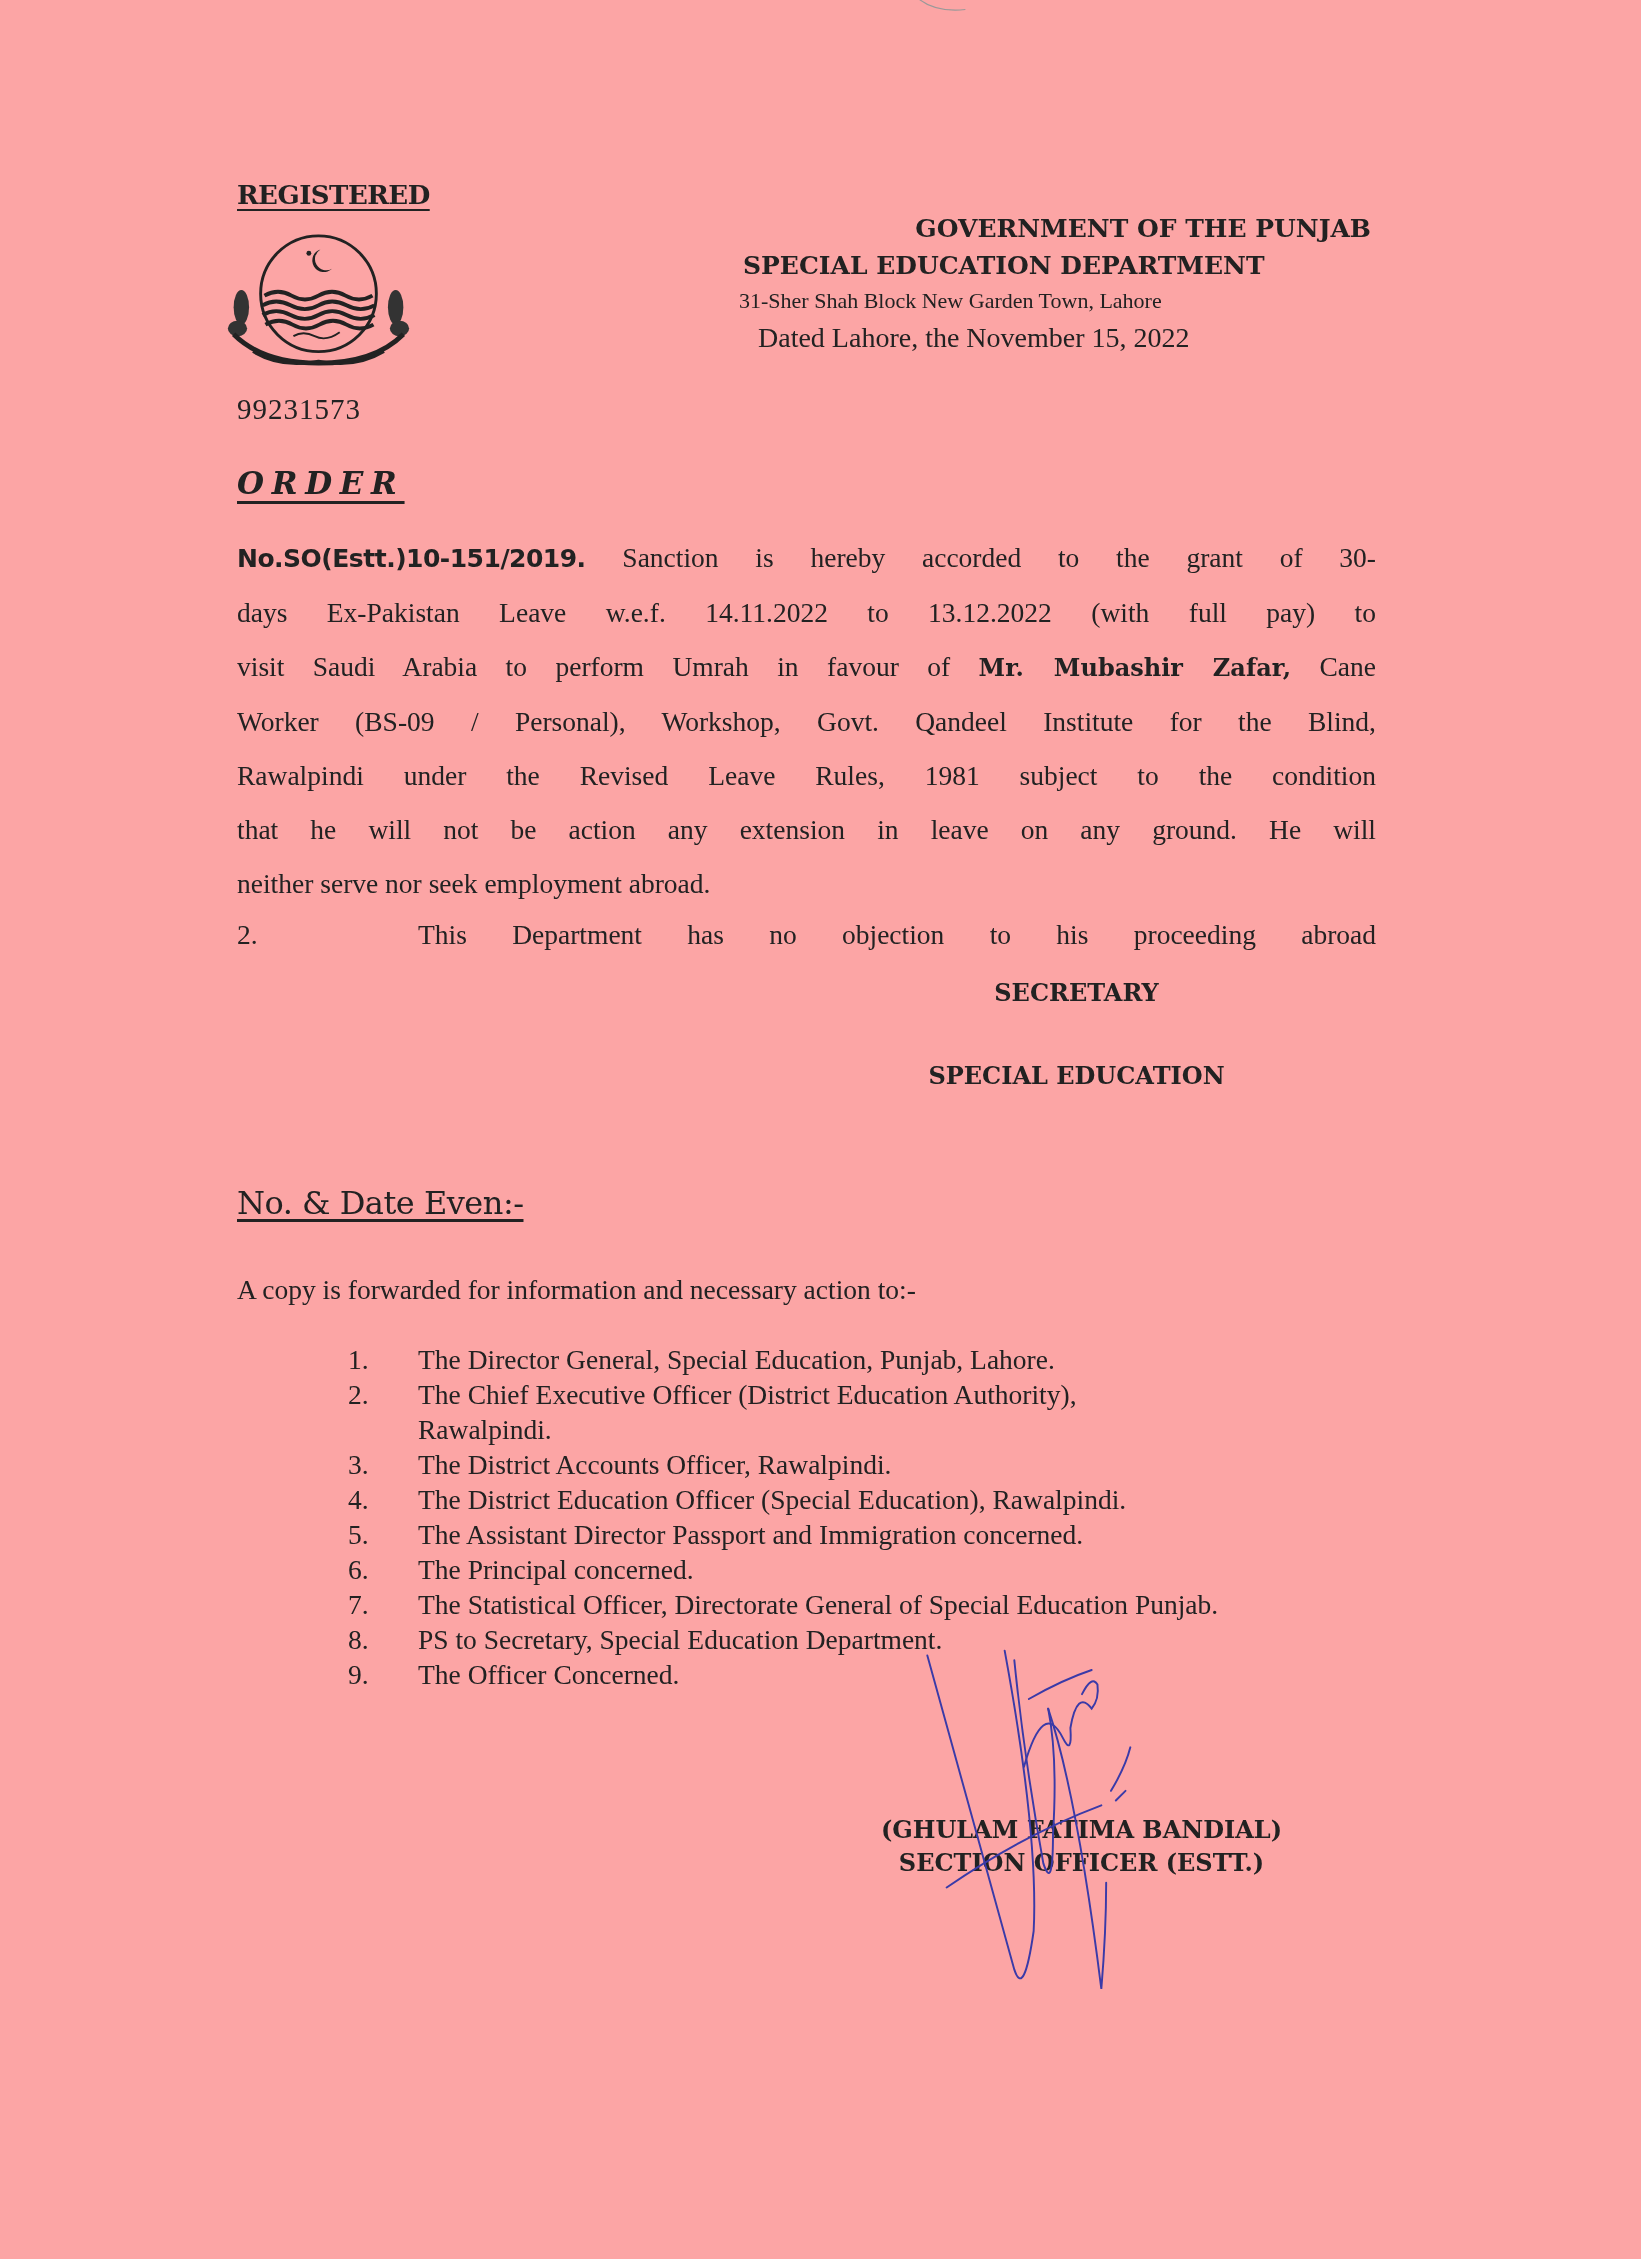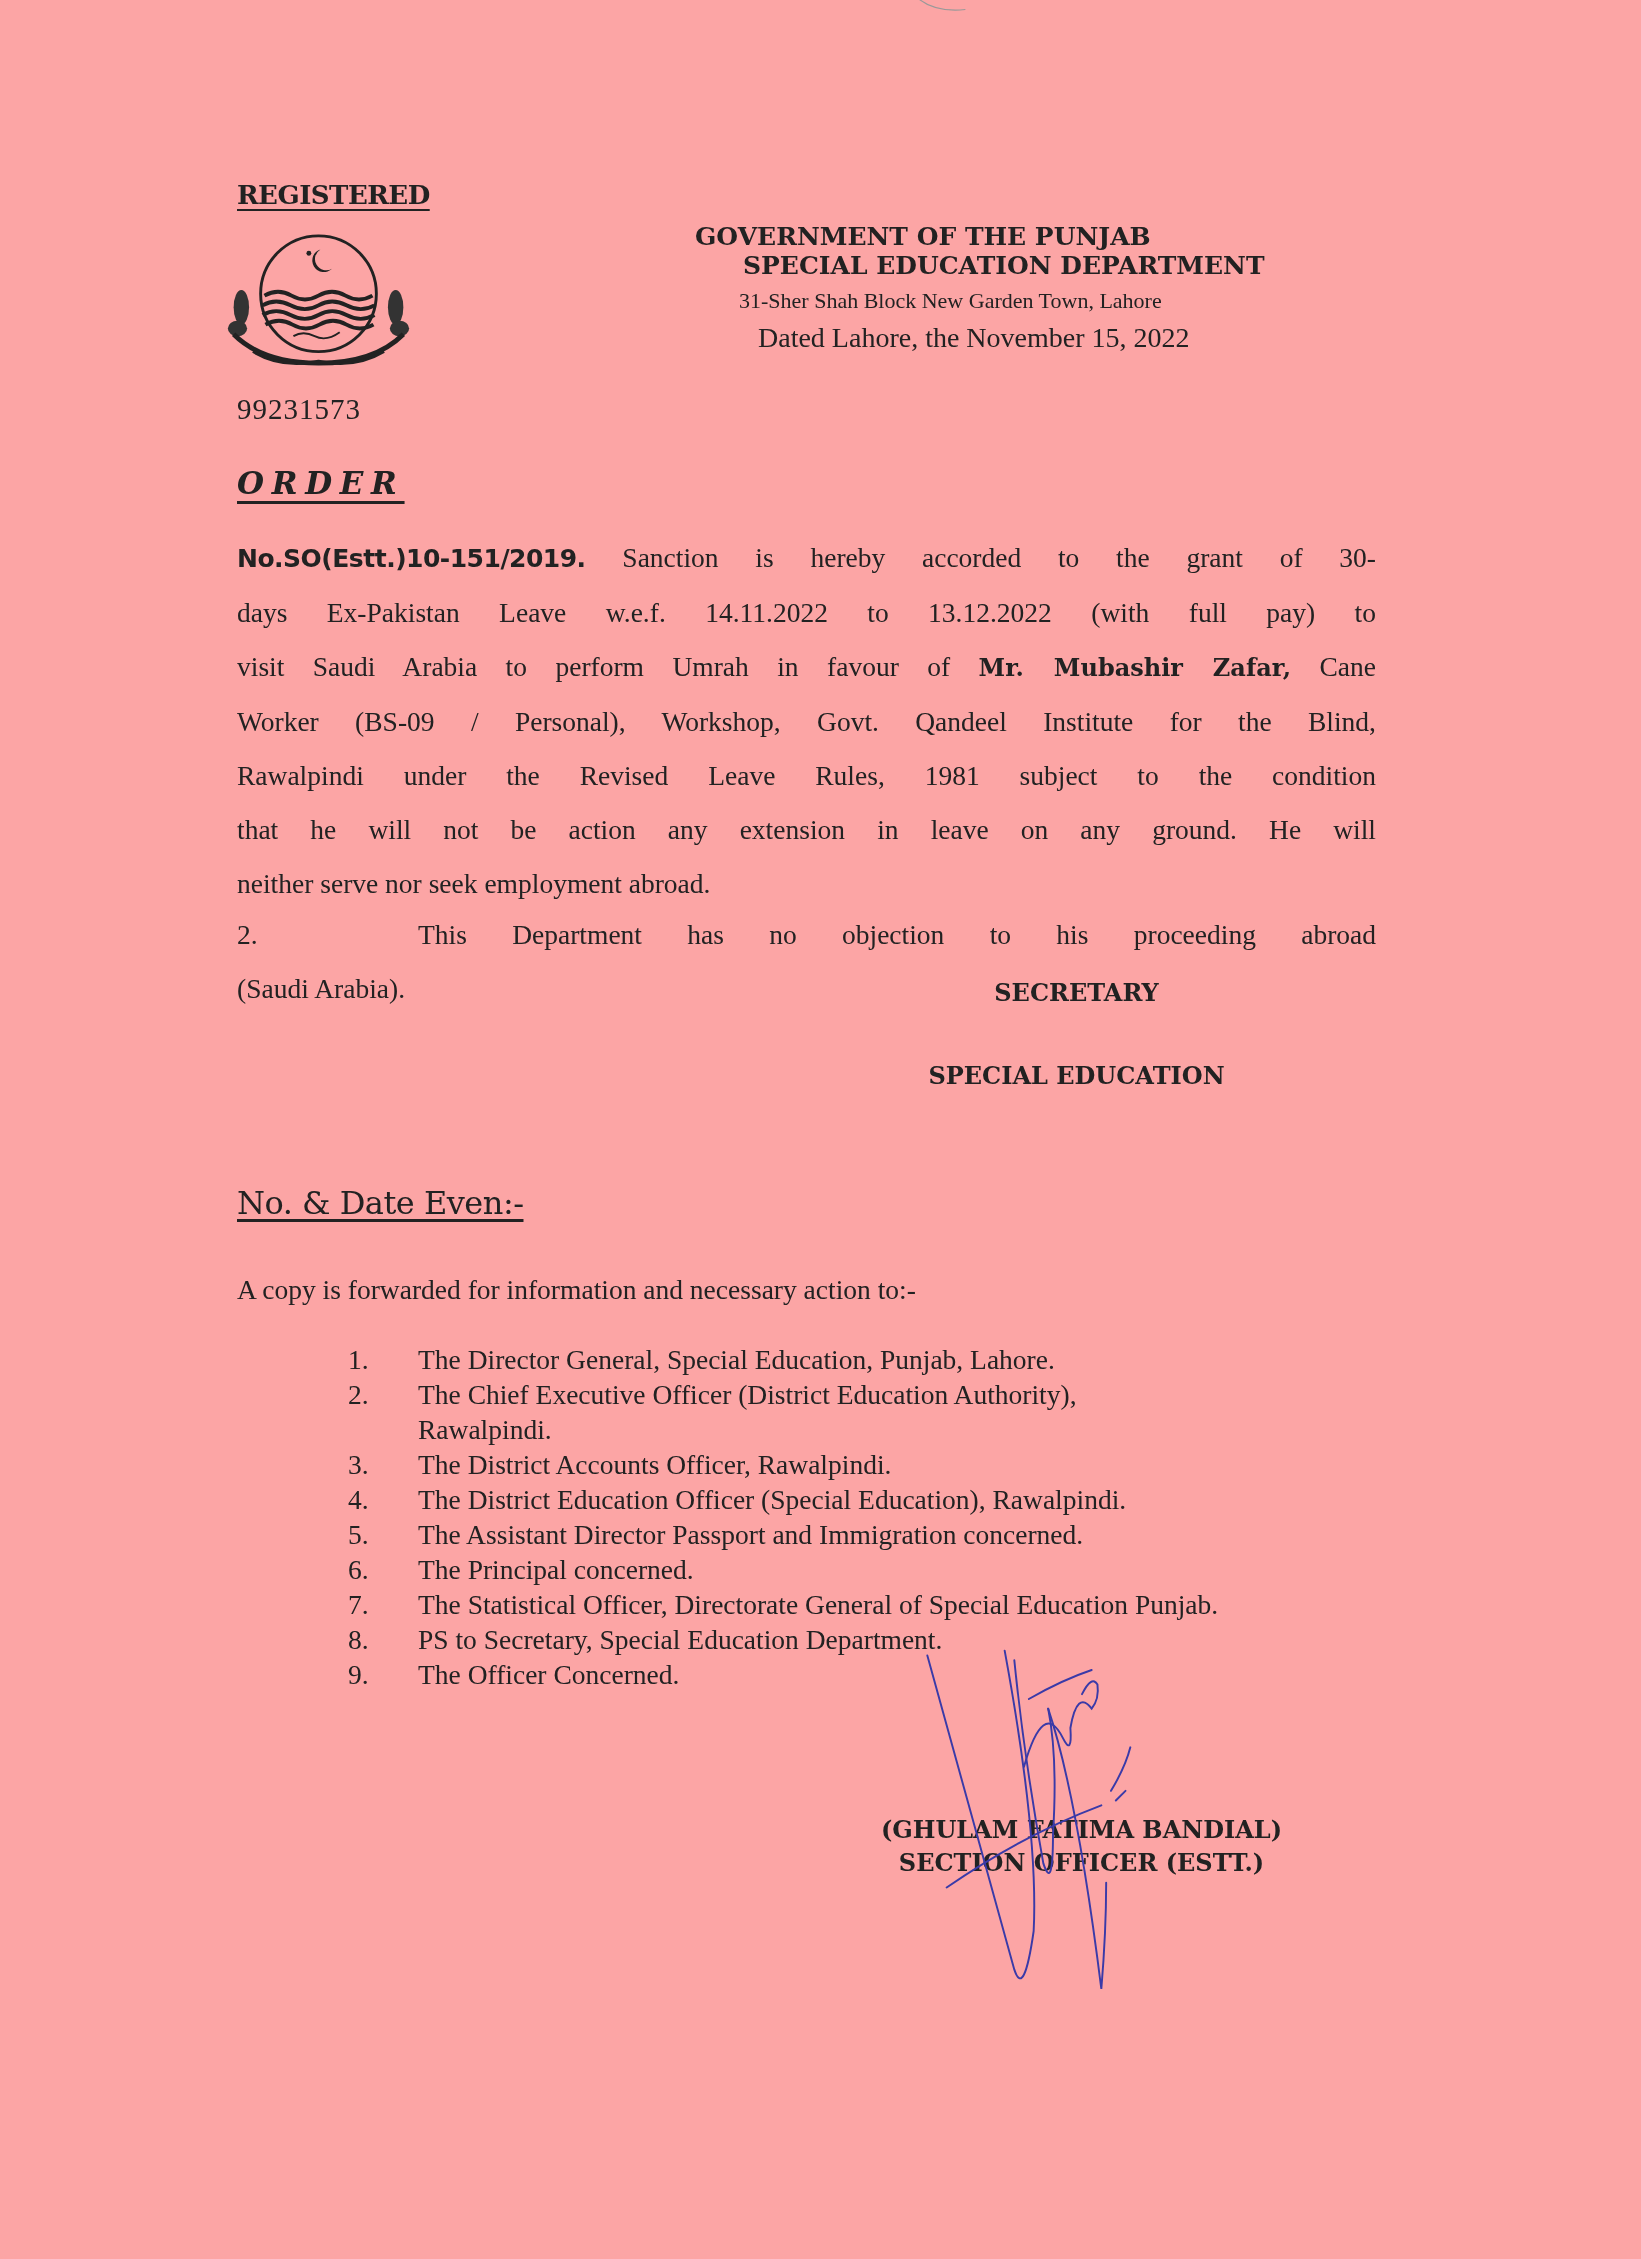--- a/index.html
+++ b/index.html
@@ -4,21 +4,21 @@
 <style>
   html, body { margin: 0; padding: 0; background: #ffffff; }
   body { width: 1641px; height: 2259px; position: relative; overflow: hidden; color: #222; }
   .page { position: absolute; left: 0; top: 0; width: 1641px; height: 2259px; background: #fca5a5; }
   .abs { position: absolute; }
 
   .registered { left: 237px; top: 180px; font-family: "DejaVu Serif", serif; font-weight: bold; font-size: 26px; text-decoration: underline; text-underline-offset: 4.8px; letter-spacing: -0.5px; }
   .logo { left: 224px; top: 228px; width: 189px; height: 145px; }
   .ref-no { left: 237px; top: 393px; font-family: "Liberation Serif", serif; font-size: 29px; letter-spacing: 1px; }
 
-  .hdr { left: 695px; width: 676px; text-align: left; margin-top: 8px; }
+  .hdr { left: 695px; width: 676px; text-align: right; }
   .hdr1 { top: 214px; font-family: "DejaVu Serif", serif; font-weight: bold; font-size: 25px; letter-spacing: 0px; }
   .hdr2 { top: 251px; font-family: "DejaVu Serif", serif; font-weight: bold; font-size: 25px; left: 743px; width: 579px; text-align: left; }
   .hdr3 { top: 288px; left: 739px; width: 599px; font-family: "Liberation Serif", serif; font-size: 22px; text-align: left; }
   .hdr4 { top: 322px; left: 758px; width: 599px; font-family: "Liberation Serif", serif; font-size: 28px; text-align: left; }
 
   .order { left: 237px; top: 465px; font-family: "DejaVu Serif", serif; font-weight: bold; font-style: italic; font-size: 31px; letter-spacing: 7.7px; text-decoration: underline; text-underline-offset: 6.8px; }
 
   .body-text { left: 237px; width: 1139px; font-family: "Liberation Serif", serif; font-size: 27.5px; line-height: 54px; text-align: justify; }
   .para1 { top: 531px; }
   .para1 .lead { font-family: "DejaVu Sans", sans-serif; font-weight: bold; font-size: 25px; letter-spacing: -0.5px; }
@@ -92,21 +92,20 @@
     <span class="line">days Ex-Pakistan Leave w.e.f. 14.11.2022 to 13.12.2022 (with full pay)  to</span>
     <span class="line"><span>visit  Saudi Arabia to perform Umrah in favour of </span><b>Mr. Mubashir Zafar,</b><span> Cane</span></span>
     <span class="line">Worker (BS-09 / Personal), Workshop, Govt. Qandeel Institute for the Blind,</span>
     <span class="line">Rawalpindi under the Revised Leave Rules, 1981 subject to the condition</span>
     <span class="line">that he will not be action any extension in leave on any ground.  He will</span>
     <span class="line last">neither serve nor seek employment abroad.</span>
   </div>
 
   <div class="abs body-text para2">
     <span class="line"><span class="num">2.</span><span>This Department has no objection to his proceeding abroad</span></span>
-    <span class="line last">(Saudi Arabia).</span>
   </div>
 
   <div class="abs sec sec1">SECRETARY</div>
   <div class="abs sec sec2">SPECIAL EDUCATION</div>
 
   <div class="abs even">No. &amp; Date Even:-</div>
   <div class="abs fwd">A copy is forwarded for information and necessary action to:-</div>
 
   <ol class="abs cc-list">
     <li>

